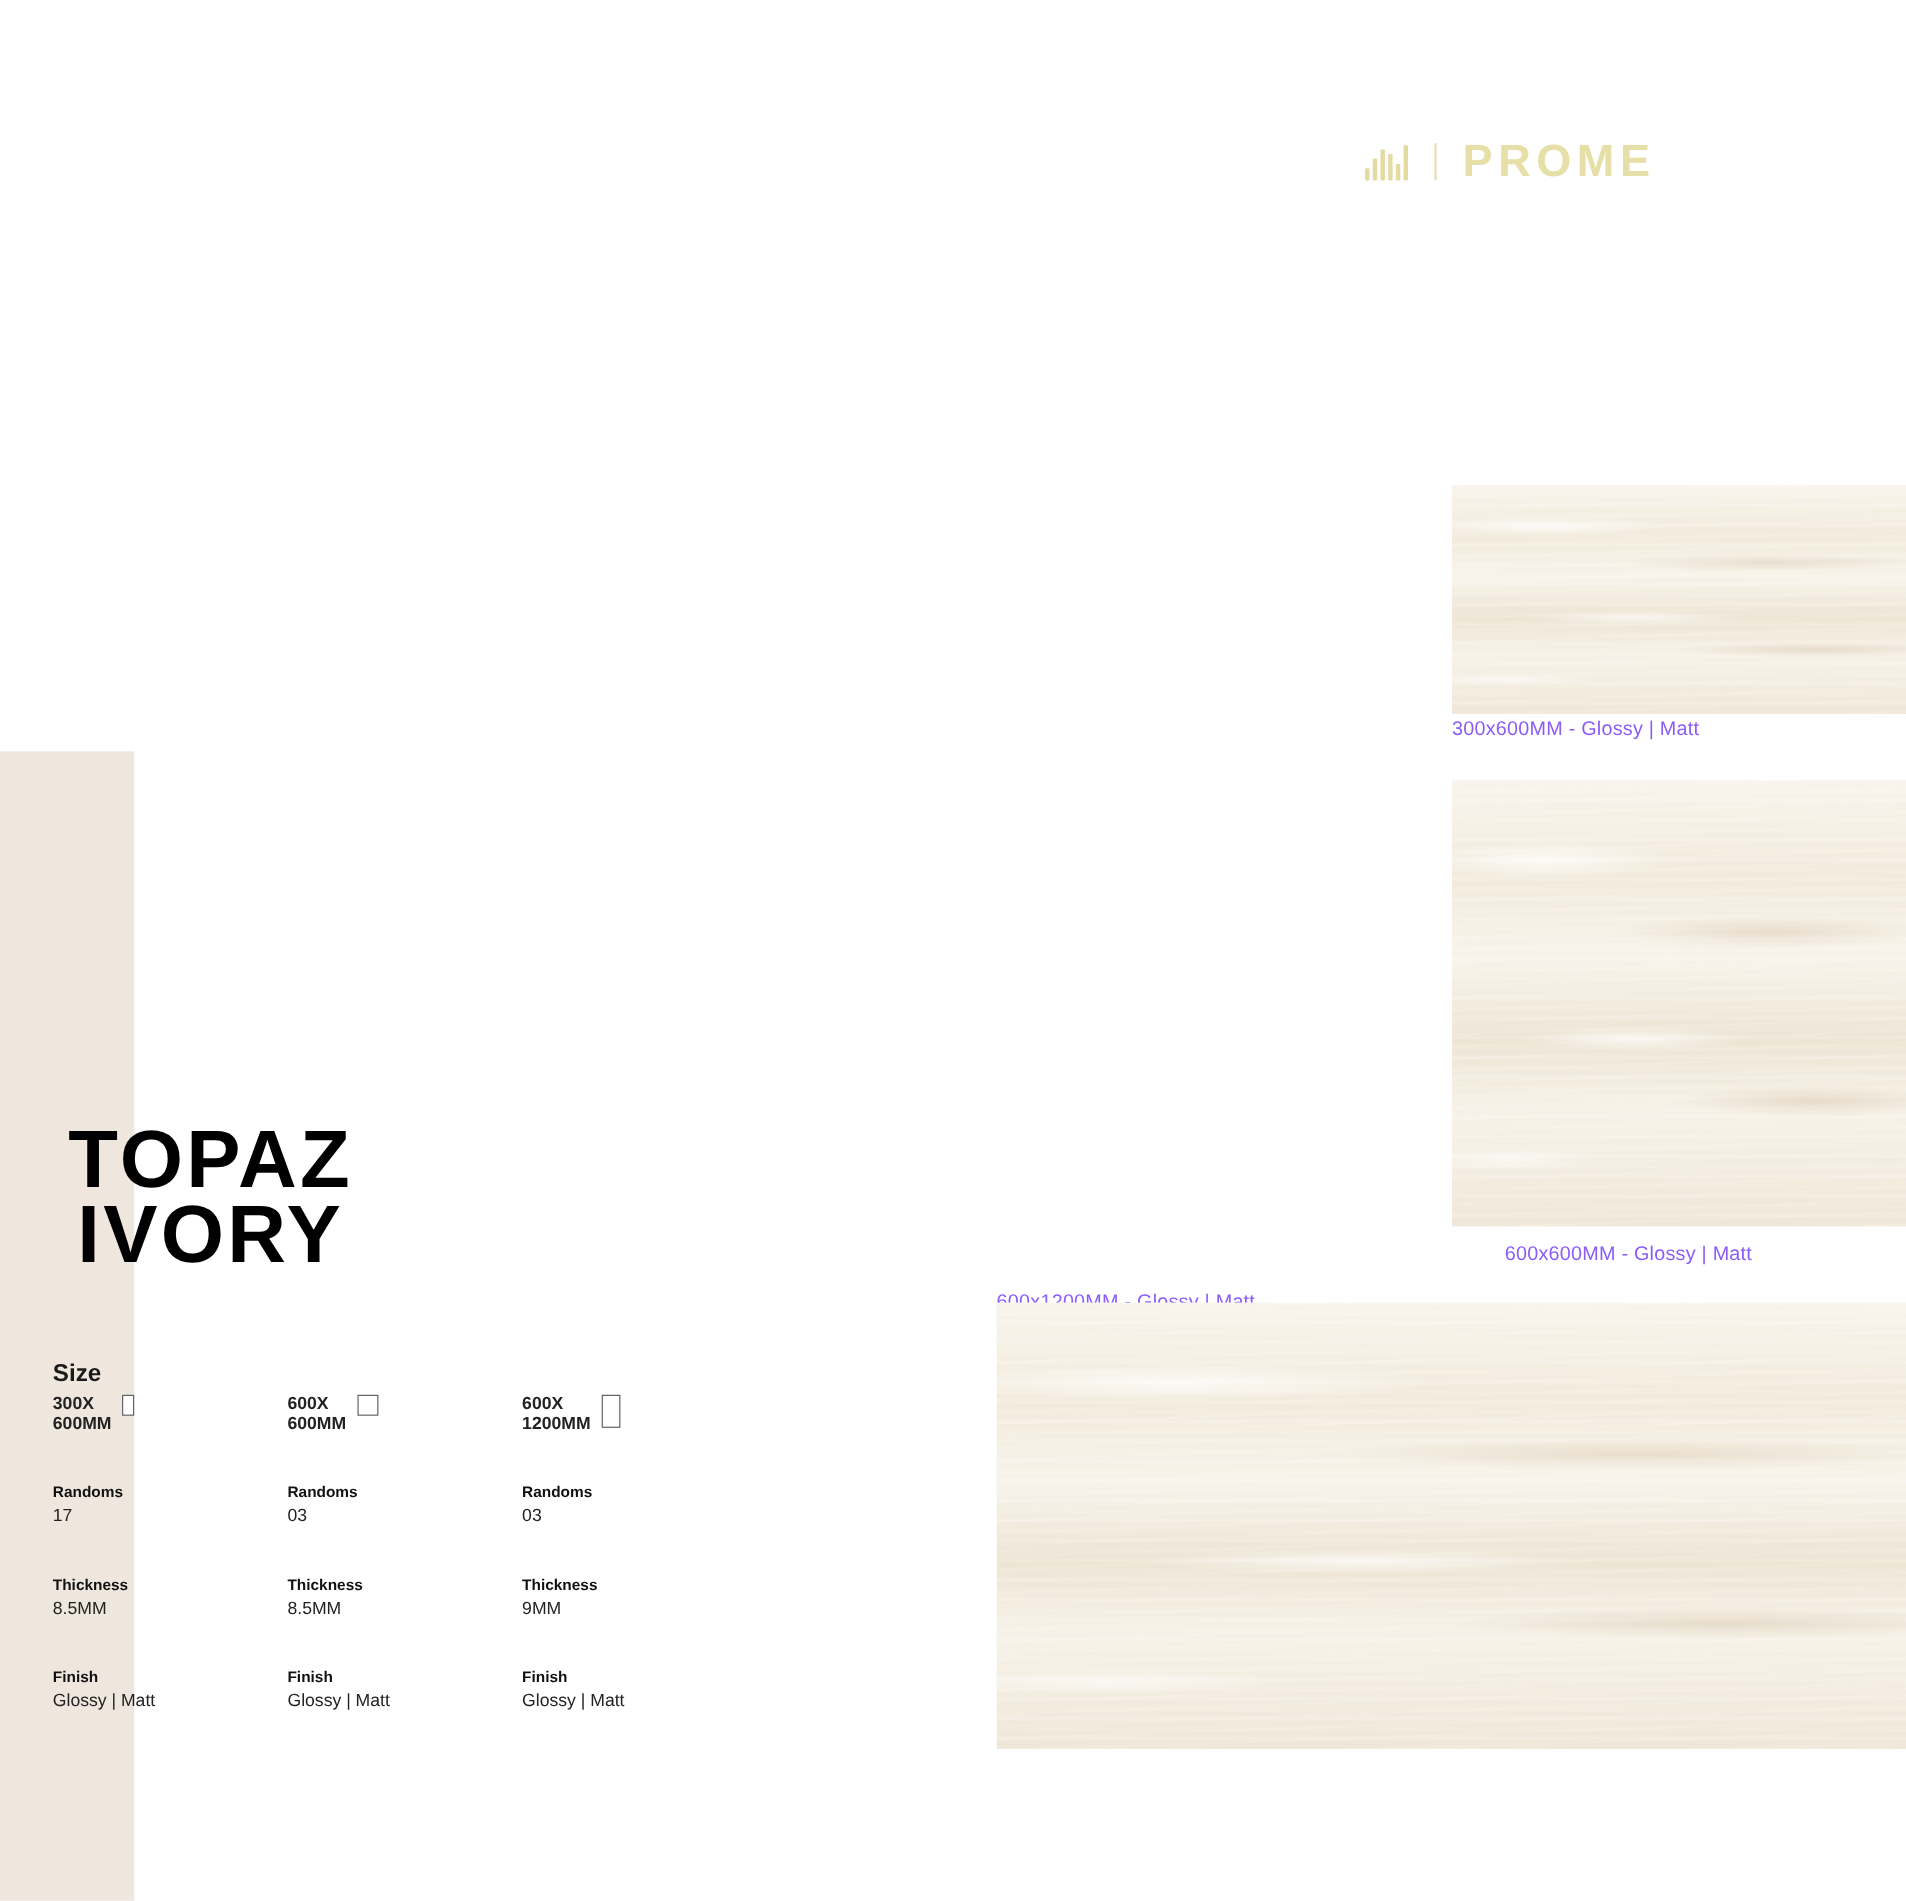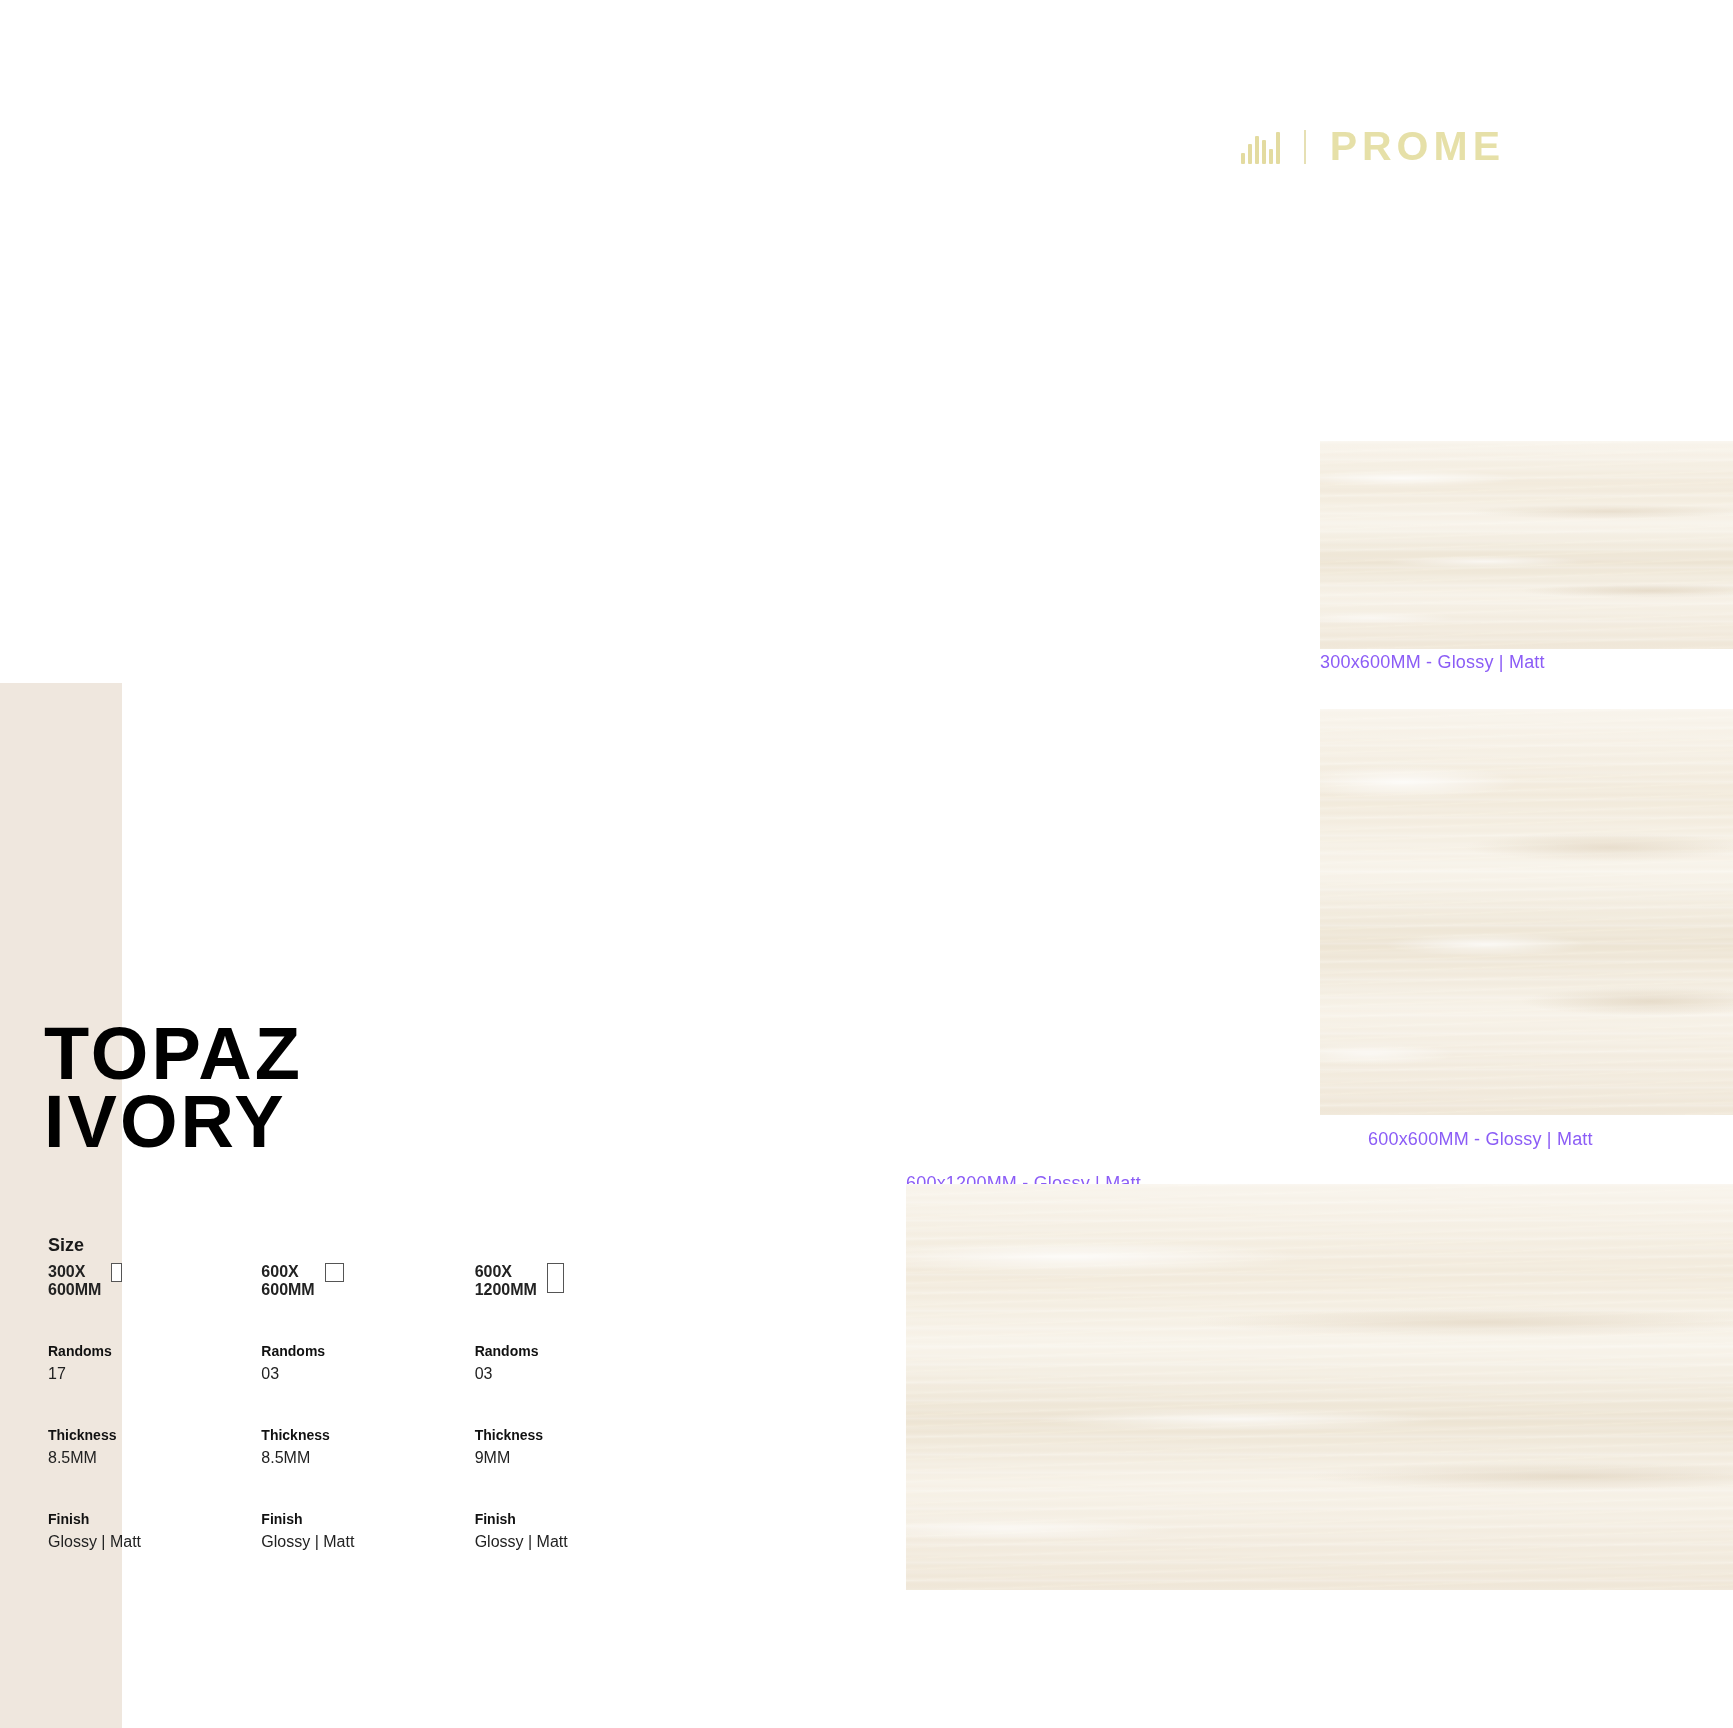--- a/index.html
+++ b/index.html
@@ -57,23 +57,24 @@
     left: 0;
     top: 683px;
     width: 122px;
     height: 1045px;
     background: #efe7de;
   }
 
   
   .title-block {
     position: absolute;
-    left: 44px;
+    left: 62px;
     top: 1020px;
     z-index: 4;
+    text-align: center;
   }
   .title-line {
     font-family: "Liberation Sans", sans-serif;
     font-weight: 700;
     font-size: 74px;
     letter-spacing: 3px;
     line-height: 0.92;
     color: #000000;
     text-transform: uppercase;
   }
@@ -99,21 +100,21 @@
     color: #111;
     margin-bottom: 6px;
   }
   .spec-value {
     font-size: 16px;
     color: #222;
     line-height: 1.12;
     white-space: pre-line;
   }
   .size-title {
-    font-size: 18px;
+    font-size: 22px;
     font-weight: 700;
     margin-bottom: 7px;
   }
   .size-item {
     display: flex;
     align-items: flex-start;
     gap: 10px;
     font-weight: bold;
   }
   .size-swatch {

